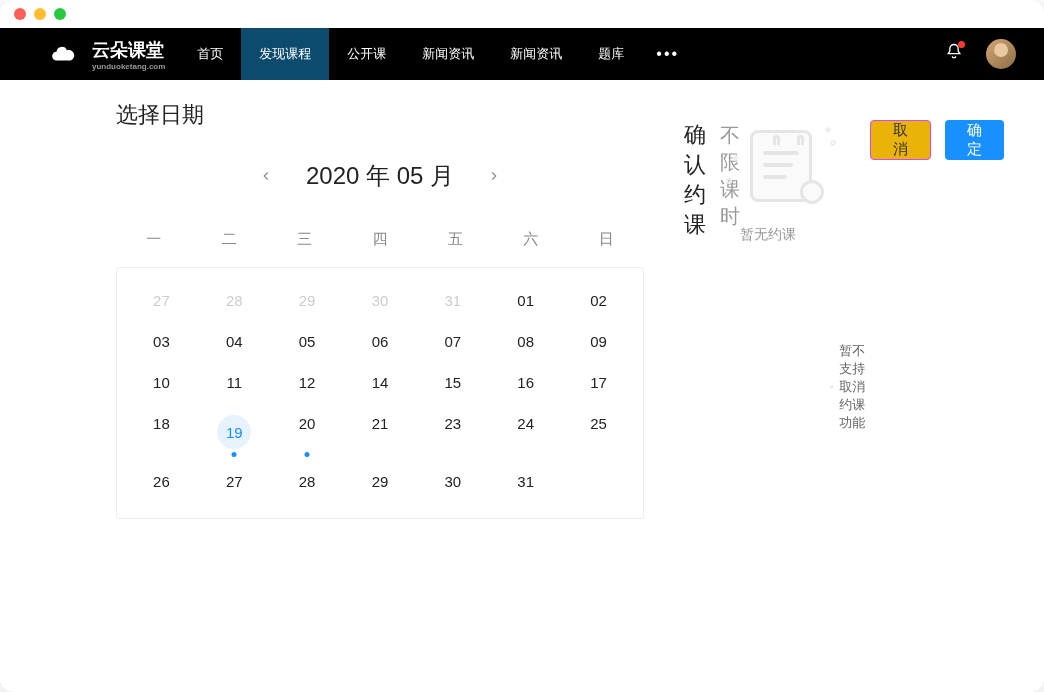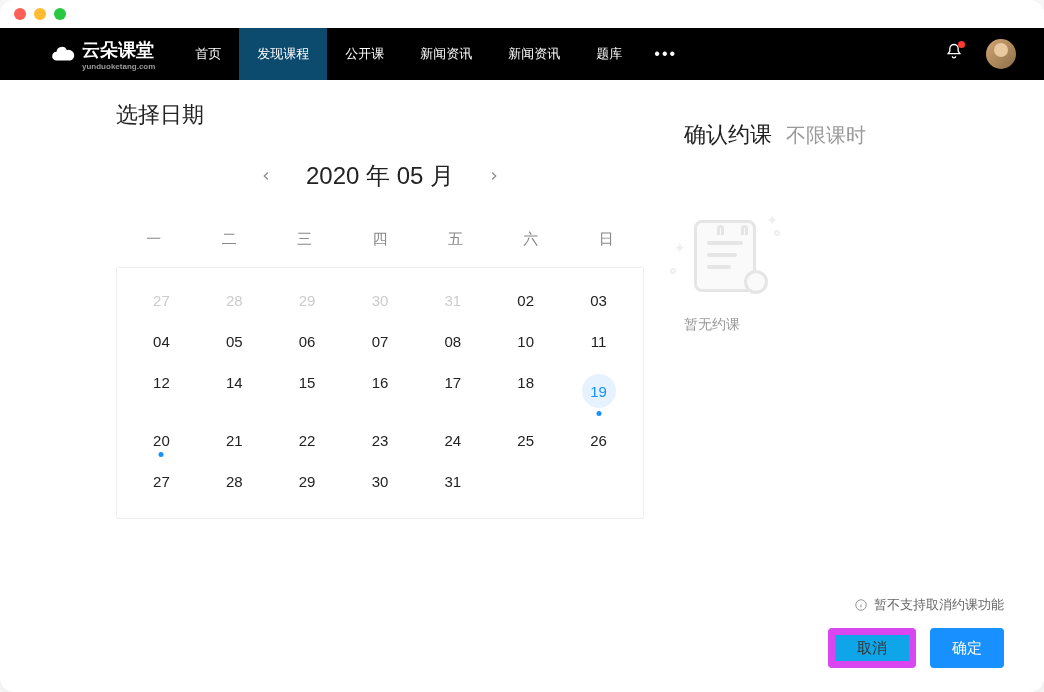--- a/index.html
+++ b/index.html
@@ -30,21 +30,21 @@
 .tbdot.red { background:#ff5f57; }
 .tbdot.yellow { background:#febc2e; }
 .tbdot.green { background:#28c840; }
 .navbar {
   height: 52px;
   background: #000;
   display: flex;
   align-items: center;
   padding: 0 28px 0 50px;
 }
-.logo { display:flex; align-items:center; gap:6px; color:#fff; font-size:18px; font-weight:600; margin-right:22px; }
+.logo { display:flex; align-items:center; gap:16px; color:#fff; font-size:18px; font-weight:600; margin-right:14px; }
 .logo-sub { font-size:8px; color:#999; display:block; line-height:1; margin-top:1px;}
 .navtabs { display:flex; align-items:center; gap:0; }
 .navtab { color:#fff; font-size:13px; padding:0 18px; height:52px; display:flex; align-items:center; cursor:pointer; }
 .navtab.active { background:#0c4a6e; }
 .navmore { color:#fff; padding:0 14px; letter-spacing:2px; cursor:pointer;}
 .navspacer { flex:1; }
 .bell { position:relative; margin-right:22px; cursor:pointer; }
 .bell svg { width:20px; height:20px; }
 .bell-dot { position:absolute; top:-1px; right:-1px; width:7px; height:7px; background:#ff3b30; border-radius:50%; }
 .avatar { width:30px; height:30px; border-radius:50%; background: linear-gradient(135deg,#d4a574,#8b6f47); cursor:pointer; overflow:hidden; position:relative;}
@@ -52,21 +52,21 @@
 .content { display:flex; height: calc(100% - 80px); }
 .left {
   flex: 1;
   padding: 20px 40px 30px 100px;
   margin-left: 16px;
 }
 .right {
   width: 360px;
   padding: 40px 40px 24px 0;
   display:flex;
-  flex-direction:column;
+  flex-direction:row;
 }
 .section-title { font-size:22px; color:#222; font-weight:500; margin-bottom:30px; }
 .right-head { display:flex; align-items:baseline; gap:14px; margin-bottom: 60px;}
 .right-title { font-size:22px; color:#222; font-weight:500; }
 .right-sub { font-size:20px; color:#999; }
 .cal-nav { display:flex; align-items:center; justify-content:center; gap:26px; margin-bottom:26px; }
 .cal-chevron { width:28px; height:28px; display:flex; align-items:center; justify-content:center; cursor:pointer; color:#666; }
 .cal-chevron svg{ width:14px; height:14px; }
 .cal-month { font-size:24px; color:#222; font-weight:500; }
 .cal-grid { display:grid; grid-template-columns: repeat(7, 1fr); }
@@ -103,21 +103,21 @@
 .empty-illust .star.s1{ left:-10px; top:30px;}
 .empty-illust .star.s2{ right:-4px; top:2px;}
 .empty-illust .circ { position:absolute; width:6px; height:6px; border:2px solid #eee; border-radius:50%; }
 .empty-illust .circ.c1{ left:-14px; top:58px;}
 .empty-illust .circ.c2{ right:-6px; top:20px;}
 .empty-text { color:#999; font-size:14px; }
 .footer-note { display:flex; align-items:center; gap:6px; color:#666; font-size:13px; justify-content:flex-end; margin-bottom:14px; }
 .footer-note svg{ width:14px; height:14px; }
 .btn-row { display:flex; gap:14px; justify-content:flex-end; }
 .btn { height:40px; padding:0 22px; border-radius:4px; font-size:15px; cursor:pointer; display:flex; align-items:center; }
-.btn-default { border:7px solid #d946ef; background:#0ea5e9; color:#333; }
+.btn-default { border:1px solid #d946ef; background:#eab308; color:#333; }
 .btn-primary { border:none; background:#1890ff; color:#fff; }
 </style>
 </head>
 <body>
 
 <div class="window">
   <div class="titlebar">
     <div class="tbdot red"></div>
     <div class="tbdot yellow"></div>
     <div class="tbdot green"></div>
@@ -177,39 +177,40 @@
           <div class="cal-head">六</div>
           <div class="cal-head">日</div>
         </div>
       <div class="cal-body-wrap">
         <div class="cal-grid" id="days">
             <div class="cal-cell other"><span class="num">27</span></div>
             <div class="cal-cell other"><span class="num">28</span></div>
             <div class="cal-cell other"><span class="num">29</span></div>
             <div class="cal-cell other"><span class="num">30</span></div>
             <div class="cal-cell other"><span class="num">31</span></div>
+            <div class="cal-cell"><span class="num">01</span></div>
             <div class="cal-cell"><span class="num">02</span></div>
             <div class="cal-cell"><span class="num">03</span></div>
             <div class="cal-cell"><span class="num">04</span></div>
             <div class="cal-cell"><span class="num">05</span></div>
             <div class="cal-cell"><span class="num">06</span></div>
             <div class="cal-cell"><span class="num">07</span></div>
             <div class="cal-cell"><span class="num">08</span></div>
+            <div class="cal-cell"><span class="num">09</span></div>
             <div class="cal-cell"><span class="num">10</span></div>
             <div class="cal-cell"><span class="num">11</span></div>
             <div class="cal-cell"><span class="num">12</span></div>
             <div class="cal-cell"><span class="num">14</span></div>
             <div class="cal-cell"><span class="num">15</span></div>
             <div class="cal-cell"><span class="num">16</span></div>
             <div class="cal-cell"><span class="num">17</span></div>
             <div class="cal-cell"><span class="num">18</span></div>
             <div class="cal-cell today"><span class="num">19</span><span class="dot"></span></div>
             <div class="cal-cell"><span class="num">20</span><span class="dot"></span></div>
             <div class="cal-cell"><span class="num">21</span></div>
-            <div class="cal-cell"><span class="num">22</span></div>
             <div class="cal-cell"><span class="num">23</span></div>
             <div class="cal-cell"><span class="num">24</span></div>
             <div class="cal-cell"><span class="num">25</span></div>
             <div class="cal-cell"><span class="num">26</span></div>
             <div class="cal-cell"><span class="num">27</span></div>
             <div class="cal-cell"><span class="num">28</span></div>
             <div class="cal-cell"><span class="num">29</span></div>
             <div class="cal-cell"><span class="num">30</span></div>
             <div class="cal-cell"><span class="num">31</span></div>
           </div>

